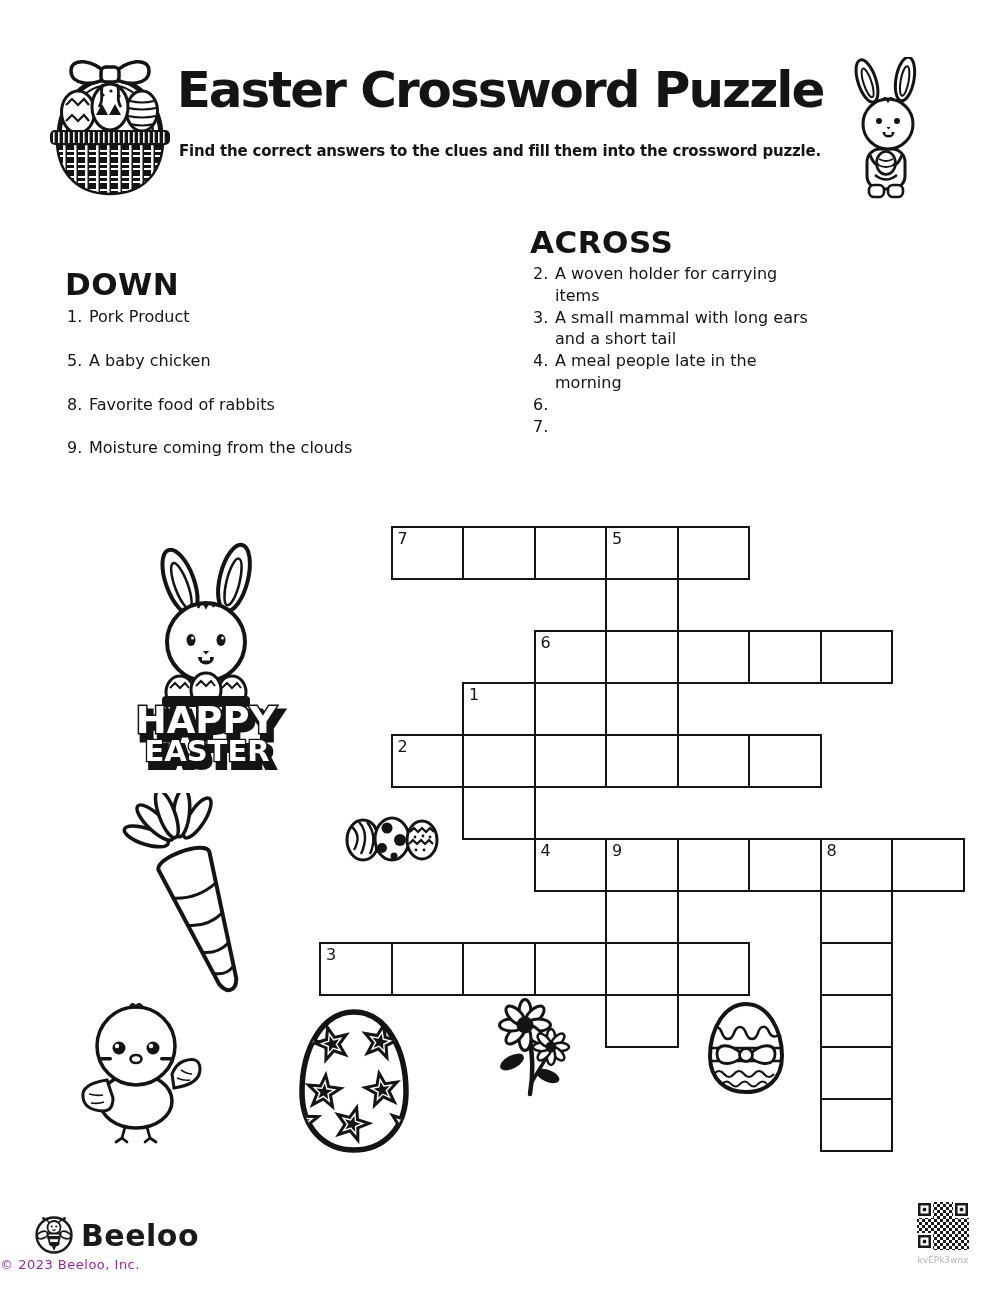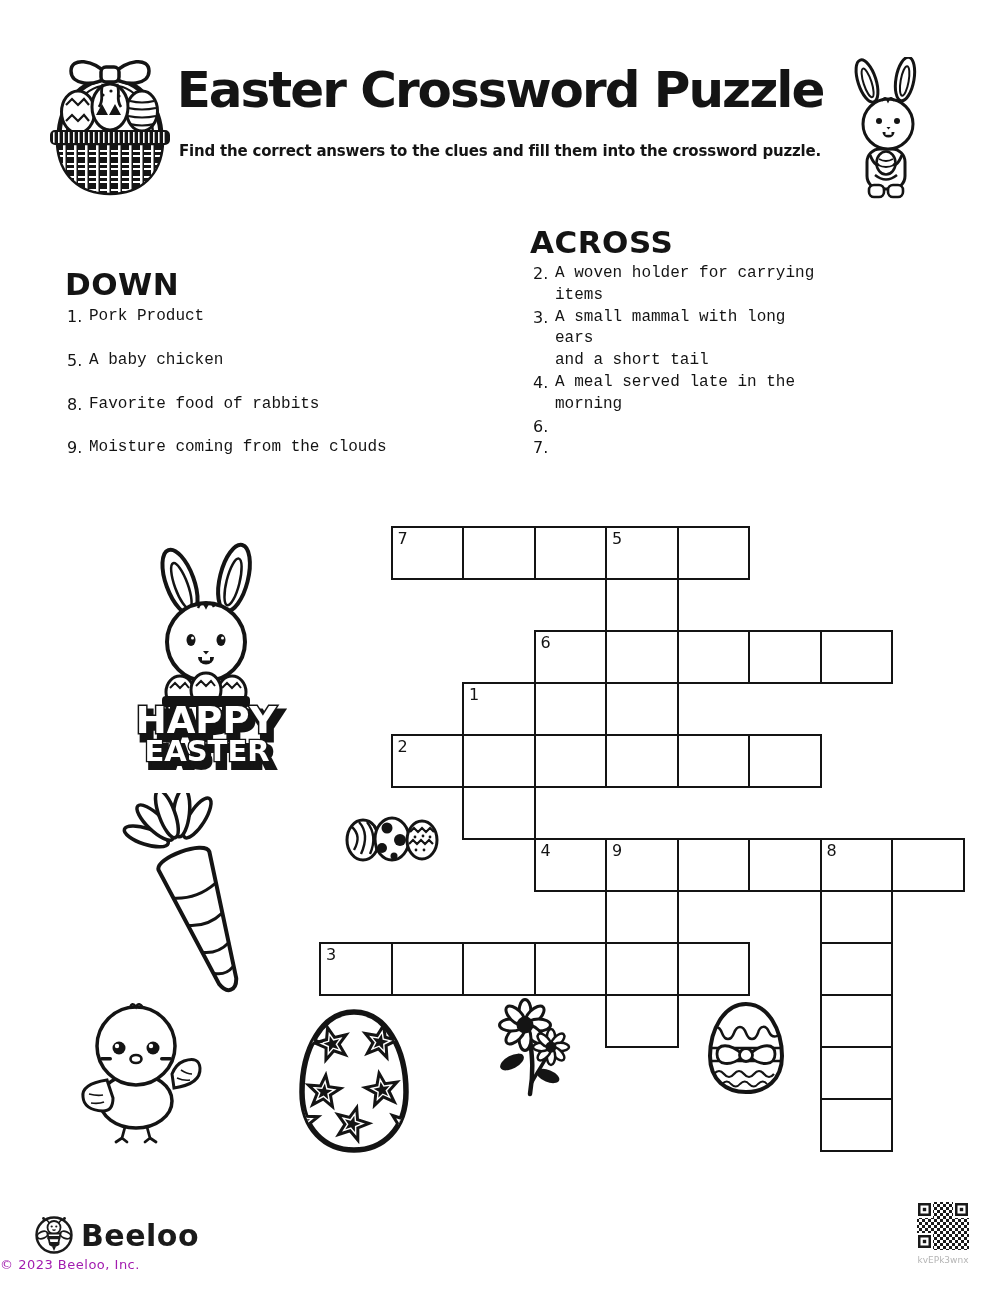--- a/index.html
+++ b/index.html
@@ -15,21 +15,21 @@
   }
   .subtitle {
     position:absolute; top:142px; left:0; right:0; text-align:center;
     font-size:15px; font-weight:bold; letter-spacing:-0.2px;
   }
   .heading { position:absolute; font-size:31px; font-weight:bold; letter-spacing:0.5px; line-height:36px; }
   .down-head { left:65px; top:231px;margin-top:35px; }
   .across-head { left:530px; top:224px; }
   .clue { display:flex; font-size:16px; line-height:21.8px; }
   .clue-num { width:22px; flex:none; }
-  .clue-text { white-space:pre-line;font-family:Liberation Mono, monospace; }
+  .clue-text { white-space:pre-line; }
   .down-clues { position:absolute; left:67px; top:306px; }
   .down-clues .clue { margin-bottom:22px; }
   .across-clues { position:absolute; left:533px; top:263px; width:300px; }
   .grid-layer { position:absolute; left:0; top:0; width:100%; height:100%; }
   .cell { position:absolute; border:2px solid #141414; box-sizing:border-box; background:#fff; }
   .cellnum { display:block; font-size:16px; line-height:1; padding:3px 0 0 5px; }
   .footer-copy {
     position:absolute; top:1257px; left:0; right:0; text-align:left;
     font-size:13px; color:#a21caf; letter-spacing:0.5px;
   }
@@ -132,21 +132,21 @@
         <span class="clue-text">A woven holder for carrying
 items</span>
       </div>
       <div class="clue">
         <span class="clue-num">3.</span>
         <span class="clue-text">A small mammal with long ears
 and a short tail</span>
       </div>
       <div class="clue">
         <span class="clue-num">4.</span>
-        <span class="clue-text">A meal served late in the
+        <span class="clue-text">A meal people late in the
 morning</span>
       </div>
       <div class="clue">
         <span class="clue-num">6.</span>
       </div>
       <div class="clue">
         <span class="clue-num">7.</span>
       </div>
     </div>
 

